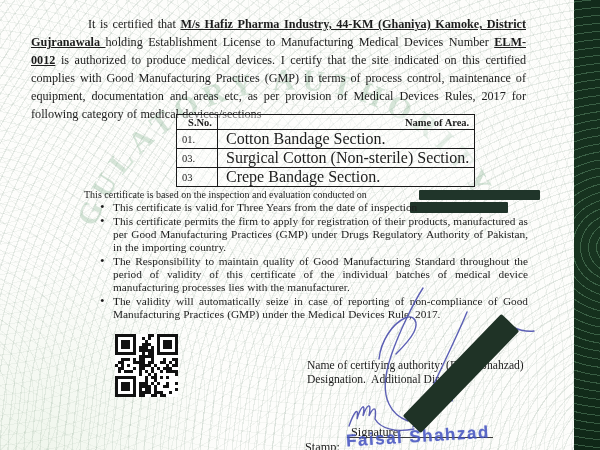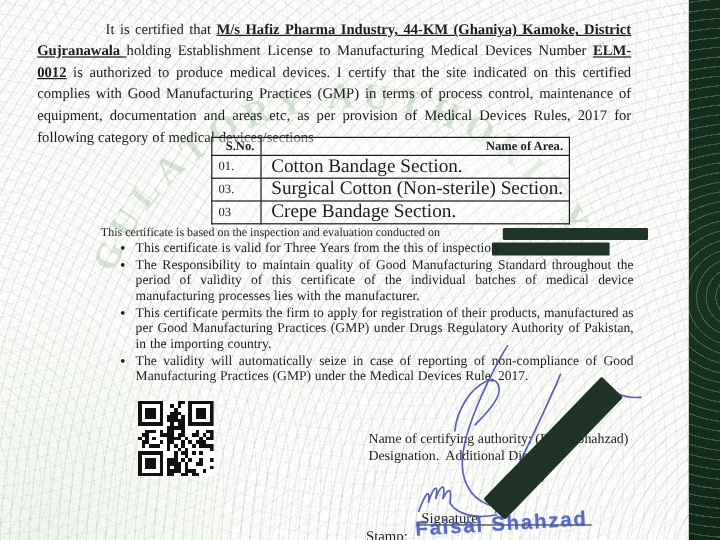--- a/index.html
+++ b/index.html
@@ -102,23 +102,23 @@
         <td class="area">Crepe Bandage Section.</td>
       </tr>
     </tbody>
   </table>
 
   <div class="abs based-line">This certificate is based on the inspection and evaluation conducted on</div>
   <div class="abs redact r1"></div>
   <div class="abs redact r2"></div>
 
   <ul class="abs bullets">
-    <li><span>This certificate is valid for </span><span class="bold">Three Years</span><span> from the this of inspection</span></li>
+    <li><span>This certificate is valid for </span><span class="bold">Three Years</span><span> from the date of inspection</span></li>
+    <li>This certificate permits the firm to apply for registration of their products, manufactured as per Good Manufacturing Practices (GMP) under Drugs Regulatory Authority of Pakistan, in the importing country.</li>
     <li>The Responsibility to maintain quality of Good Manufacturing Standard throughout the period of validity of this certificate of the individual batches of medical device manufacturing processes lies with the manufacturer.</li>
-    <li>This certificate permits the firm to apply for registration of their products, manufactured as per Good Manufacturing Practices (GMP) under Drugs Regulatory Authority of Pakistan, in the importing country.</li>
     <li>The validity will automatically seize in case of reporting of non-compliance of Good Manufacturing Practices (GMP) under the Medical Devices Rule, 2017.</li>
   </ul>
 
   <div class="abs qr">
     <svg width="63" height="63" viewBox="0 0 21 21" shape-rendering="crispEdges">
       <rect x="0" y="0" width="21" height="21" fill="#fff"></rect>
       <g fill="#111">
         <path d="M0,0h7v7h-7z M1,1v5h5v-5z" fill-rule="evenodd"></path>
         <rect x="2" y="2" width="3" height="3"></rect>
         <path d="M14,0h7v7h-7z M15,1v5h5v-5z" fill-rule="evenodd"></path>

